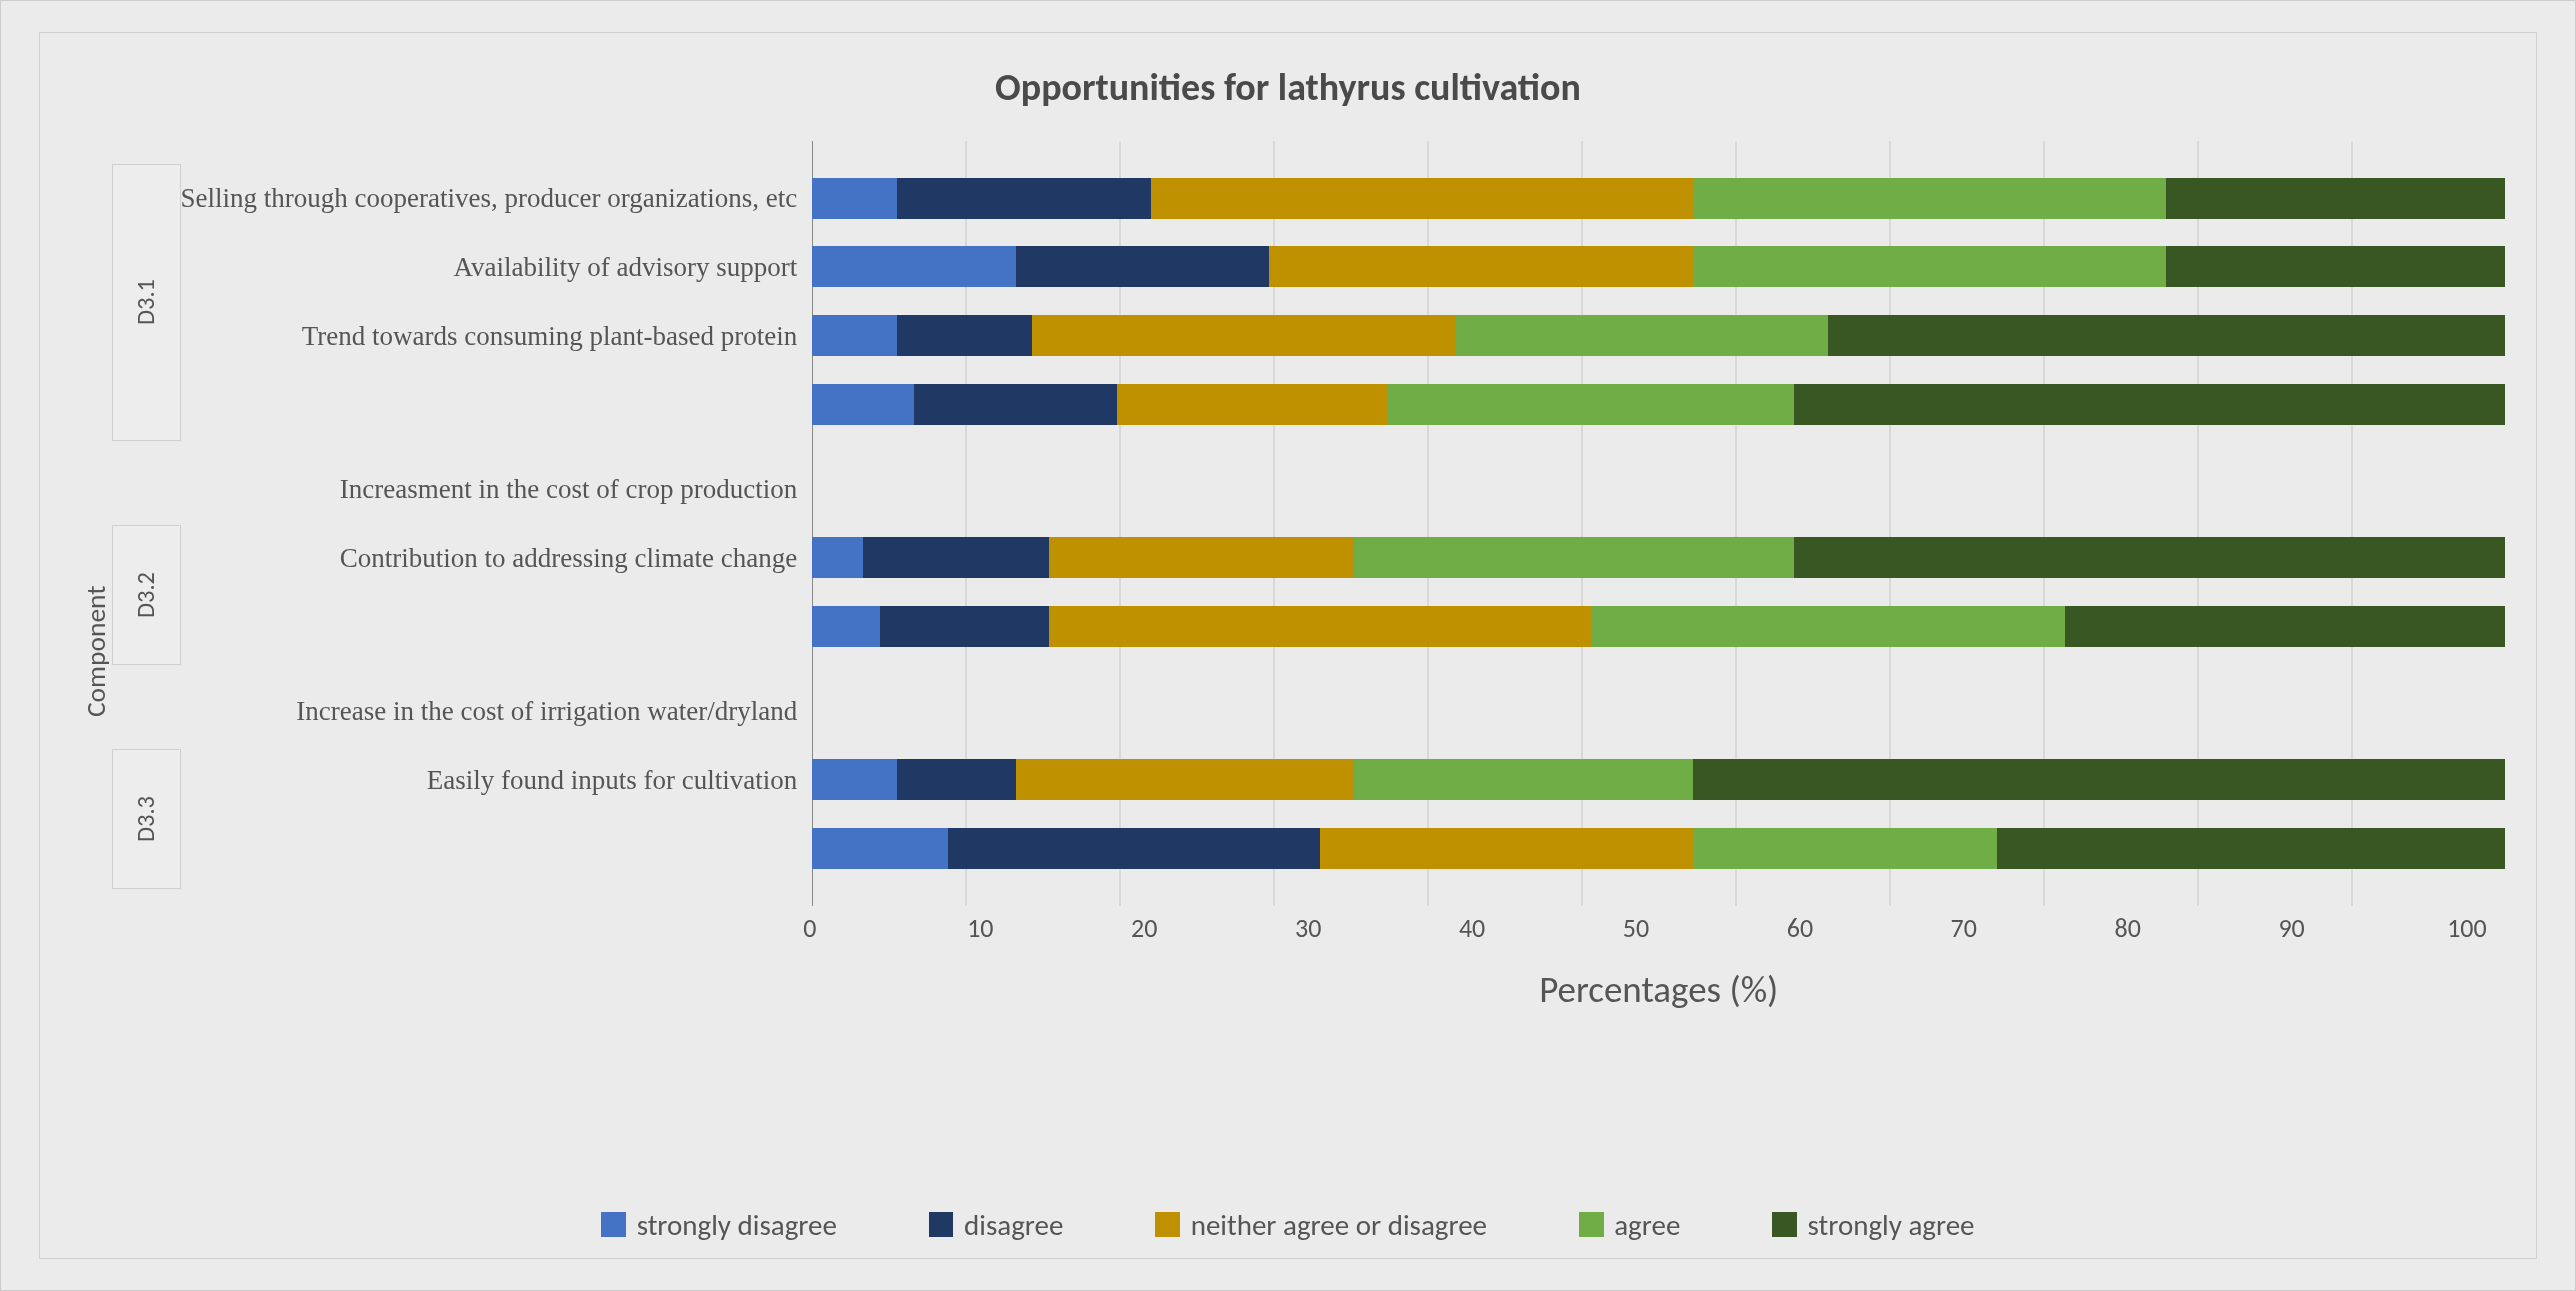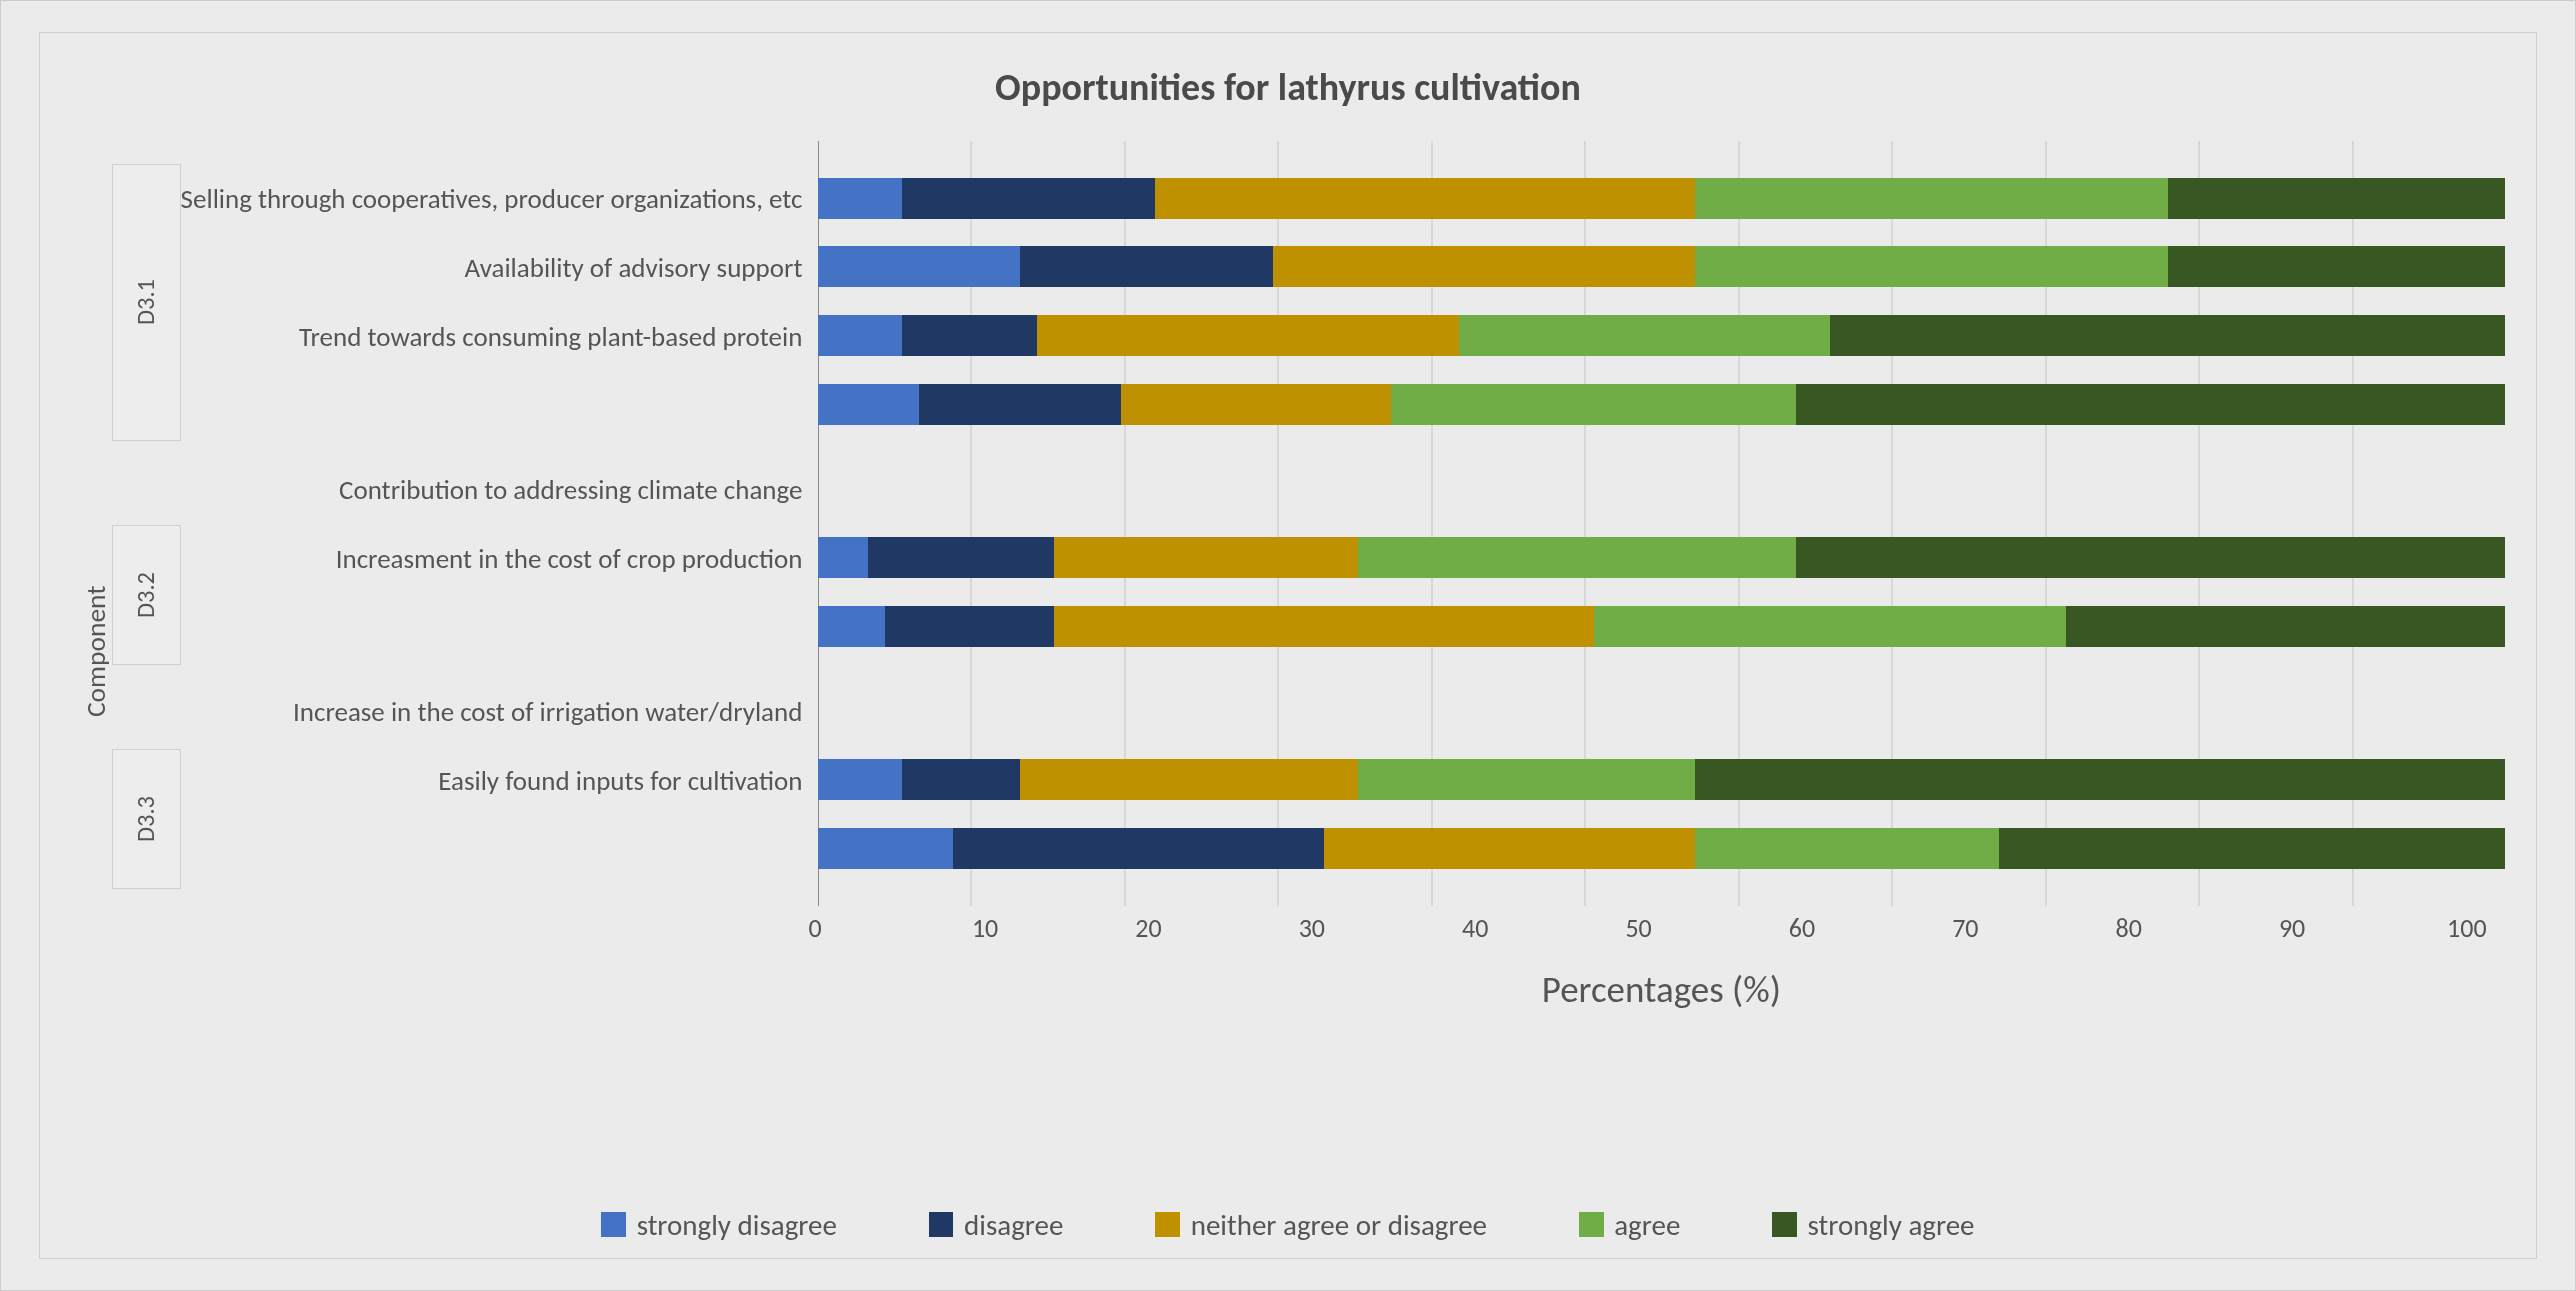--- a/index.html
+++ b/index.html
@@ -4,21 +4,21 @@
 <style>
   html,body{margin:0;padding:0;font-family:Calibri,Arial,sans-serif;color:#3b3b3b;}
   .frame{width:2576px;height:1291px;background:#ebebeb;box-sizing:border-box;padding:31px 38px;display:flex;flex-direction:column;border:1.5px solid #ccc;}
   .canvas{flex:1;display:flex;flex-direction:column;border:1.5px solid #d0d0d0;background:#ebebeb;padding:23px 31px 15.3px 31px;}
   .title{text-align:center;font-size:38px;font-weight:bold;margin:7.6px 0 31px 0;color:#4a4a4a;}
   .body{flex:1;display:flex;}
   .yaxis-label{writing-mode:vertical-rl;transform:rotate(180deg);font-size:27.5px;text-align:center;color:#555;padding-right:7.6px;}
   .groups-col{display:flex;flex-direction:column;}
   .group-box{border:1.5px solid #d0d0d0;display:flex;align-items:center;justify-content:center;background:#ededed;}
   .group-label{writing-mode:vertical-rl;transform:rotate(180deg);font-size:24.5px;color:#555;}
-  .cats-col{display:flex;flex-direction:column;}
+  .cats-col{display:flex;flex-direction:column;font-family:Liberation Serif, serif;}
   .cat-cell{display:flex;align-items:center;justify-content:flex-end;font-size:27px;padding-right:15.3px;color:#555;white-space:nowrap;}
   .plot{flex:1;display:flex;flex-direction:column;}
   .plot-area{position:relative;flex:1;}
   .grid{position:absolute;inset:0;display:flex;}
   .grid .tick{flex:1;border-left:2.3px solid #d8d8d8;}
   .grid .tick:first-child{border-left:1.5px solid #888;}
   .rows{position:absolute;inset:0;display:flex;flex-direction:column;}
   .row-slot{display:flex;align-items:center;}
   .gap-slot{}
   .bar{display:flex;width:100%;height:41px;}
@@ -62,22 +62,22 @@
               <div class="group-label">D3.3</div>
             </div>
             <div class="gap-slot" style="height: 23px;"></div>
           </div>
         <div class="cats-col" id="cats-col">
             <div class="gap-slot" style="height: 23px;"></div>
             <div class="cat-cell" style="height: 69px;">Selling through cooperatives, producer organizations, etc</div>
             <div class="cat-cell" style="height: 69px;">Availability of advisory support</div>
             <div class="cat-cell" style="height: 69px;">Trend towards consuming plant-based protein</div>
             <div class="gap-slot" style="height: 84px;"></div>
+            <div class="cat-cell" style="height: 69px;">Increasment in the cost of crop production</div>
             <div class="cat-cell" style="height: 69px;">Contribution to addressing climate change</div>
-            <div class="cat-cell" style="height: 69px;">Increasment in the cost of crop production</div>
             <div class="gap-slot" style="height: 84px;"></div>
             <div class="cat-cell" style="height: 69px;">Increase in the cost of irrigation water/dryland</div>
             <div class="cat-cell" style="height: 69px;">Easily found inputs for cultivation</div>
             <div class="gap-slot" style="height: 23px;"></div>
           </div>
       </div>
 
       <div class="plot">
         <div class="plot-area" id="plot-area" style="height: 765px; flex: 0 0 auto;">
           <div class="grid" id="grid">

